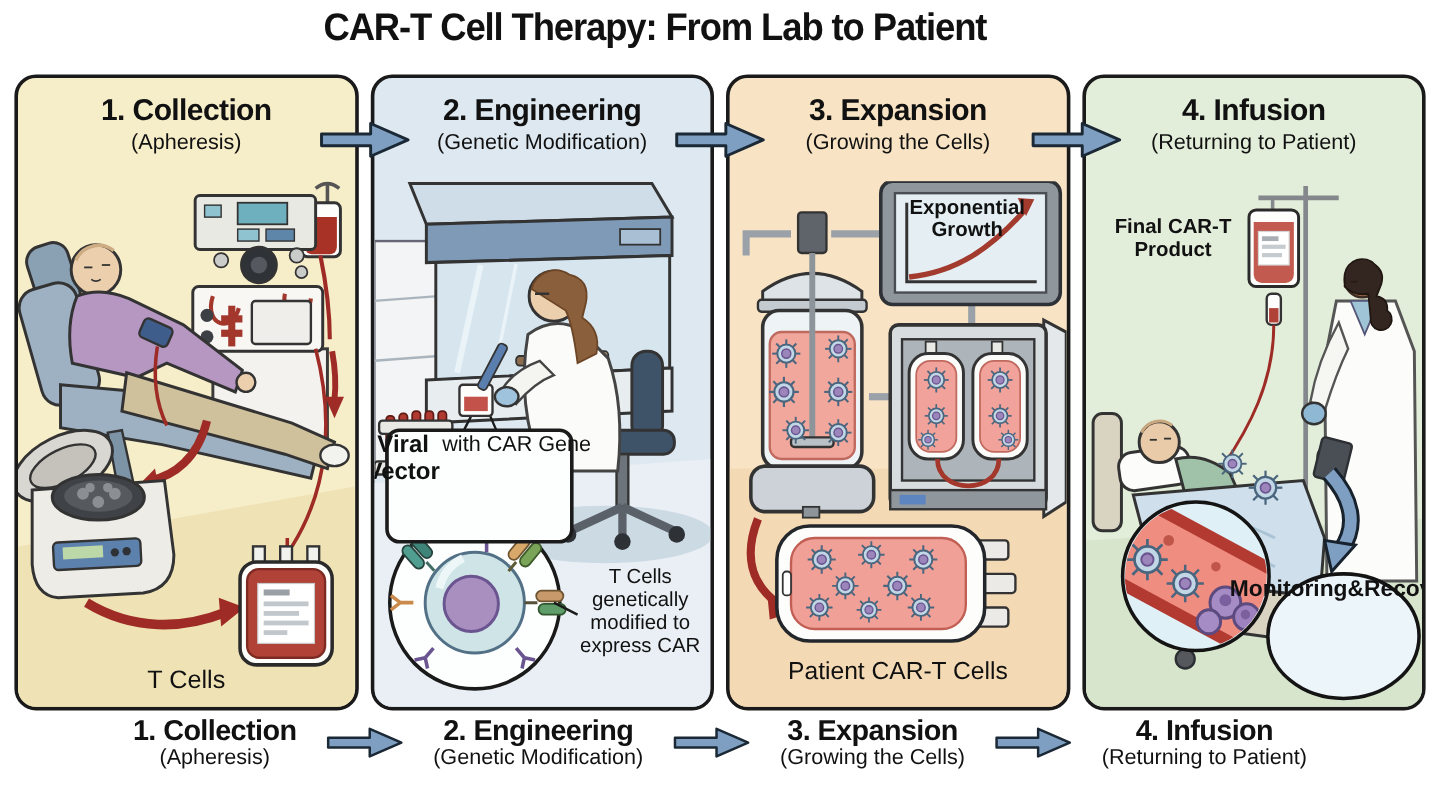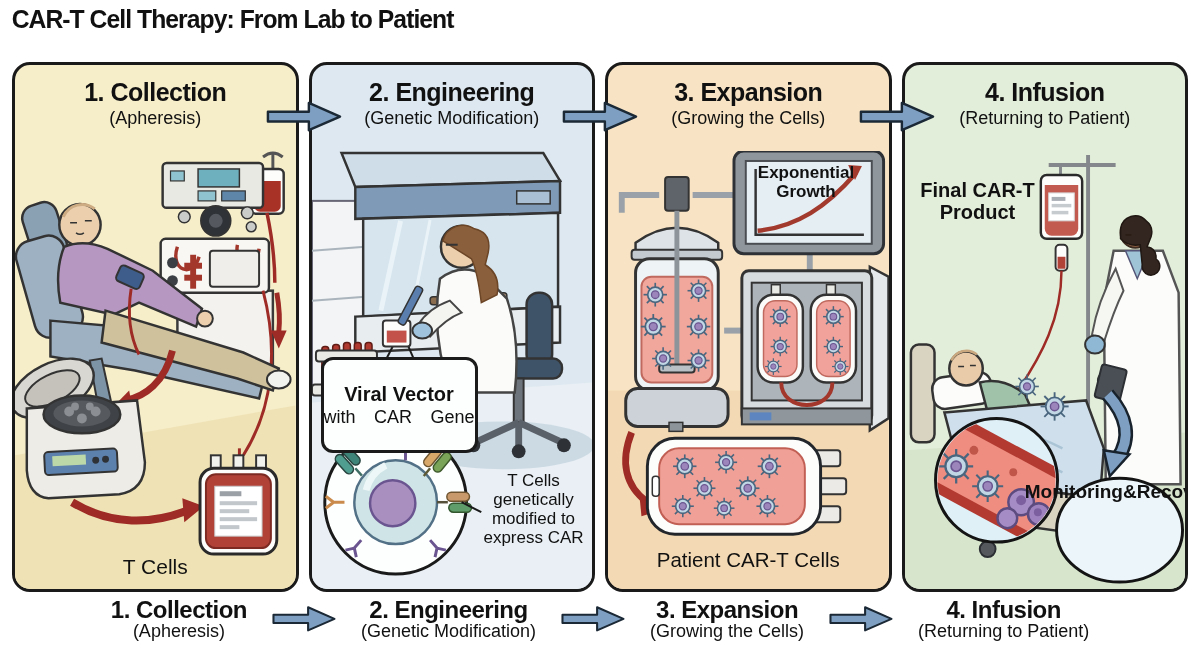--- a/index.html
+++ b/index.html
@@ -1,21 +1,21 @@
 <!DOCTYPE html>
 <html><head>
 <meta charset="utf-8">
 <style>
   * { box-sizing: border-box; margin: 0; padding: 0; }
   html,body { width:1200px; height:655px; background:#ffffff; overflow:hidden;
     font-family:"Liberation Sans", sans-serif; color:#111; }
   .page { position:relative; width:1200px; height:655px; }
 
-  .main-title { position:absolute; top:4px; left:0; width:1092px; 
-    font-size:26px; font-weight:bold; letter-spacing:-1px; }
+  .main-title { position:absolute; top:4px; left:0; width:1092px; text-align:center;
+    font-size:32px; font-weight:bold; letter-spacing:-1px; }
   .main-title span{ display:inline-block; transform:scaleX(.95); }
 
   .panels { position:absolute; left:12px; top:62px; width:1176px; height:530px;
     display:flex; gap:10px; }
   .panel { flex:1 1 0; position:relative; border:3px solid #1a1a1a; border-radius:18px;
     overflow:hidden; }
   .panel.p1{ background:#f6edc9; } .panel.p2{ background:#dde8f0; }
   .panel.p3{ background:#f8e4c4; } .panel.p4{ background:#e3eeda; }
   .panel-header { position:relative; z-index:3; text-align:center; padding-top:13px; }
   .panel-title { font-size:25px; font-weight:bold; letter-spacing:-.5px; }
@@ -31,29 +31,29 @@
   .footer { position:absolute; top:597px; left:0; width:1200px; display:flex;
     justify-content:center; align-items:flex-start; gap:18px; }
   .step { text-align:center; line-height:1.05; padding:0 6px; }
   .step-title { font-size:24px; font-weight:bold; letter-spacing:-.5px; }
   .step-sub { font-size:18px; }
   .footer .block-arrow { width:66px; height:32px; margin-top:7px; flex:0 0 auto; }
 
   
   .lbl-tcells   { left:0; top:404px; width:100%; font-size:21px; }
   .vector-box   { left:9px; top:206px; width:157px; height:96px; background:#fdfefe;
-    border:3px solid #1b1b1b; border-radius:12px; display:flex; flex-direction:column;
+    border:3px solid #1b1b1b; border-radius:12px; display:flex; flex-direction:row;
     justify-content:center; gap:2px; }
   .vector-box .l1 { font-size:20px; font-weight:bold; }
   .vector-box .l2 { font-size:18px; display:flex; justify-content:space-between; gap:5px; }
   .vector-box .l2 b { font-weight:normal; }
   .lbl-modified { left:160px; top:320px; width:124px; font-size:17px; }
   .lbl-chart    { left:142px; top:12px; width:112px; font-size:17px; font-weight:bold; font-weight:600; }
   .lbl-expanded { left:0; top:398px; width:100%; font-size:20.5px; }
-  .lbl-product  { left:12px; top:28px; width:122px; font-size:20px; font-weight:600; }
+  .lbl-product  { left:12px; top:28px; width:122px; font-size:17px; font-weight:600; }
   .lbl-monitor  { left:154px; top:330px; width:130px; height:100px; display:flex;
     flex-direction:row; justify-content:center; font-size:19px; font-weight:bold; }
 </style>
 </head>
 <body>
 
 <div class="page">
 
   <h1 class="main-title"><span>CAR-T Cell Therapy: From Lab to Patient</span></h1>
 

